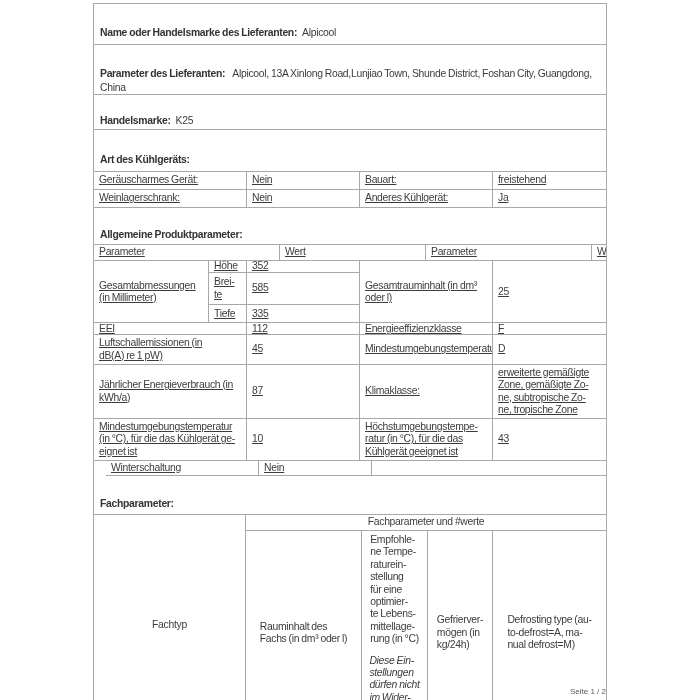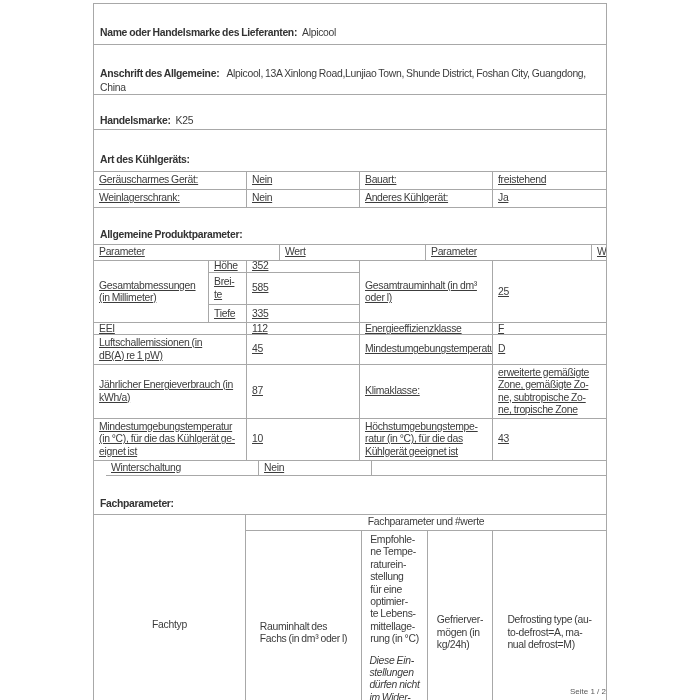--- a/index.html
+++ b/index.html
@@ -60,21 +60,21 @@
   <div class="sheet">
 
 
     <div class="row lrow h-name">
       <span class="bold">Name oder Handelsmarke des Lieferanten:</span>
       <span class="val">Alpicool</span>
     </div>
 
     <div class="row lrow h-addr">
       <span class="inline" style="line-height:13.5px;">
-        <span class="bold">Anschrift des Allgemeine:</span>
+        <span class="bold">Parameter des Lieferanten:</span>
         <span class="val" style="white-space:pre-line;">Alpicool, 13A Xinlong Road,Lunjiao Town, Shunde District, Foshan City, Guangdong,
 China</span>
       </span>
     </div>
 
     <div class="row lrow h-model">
       <span class="bold">Handelsmarke:</span>
       <span class="val">K25</span>
     </div>
 

